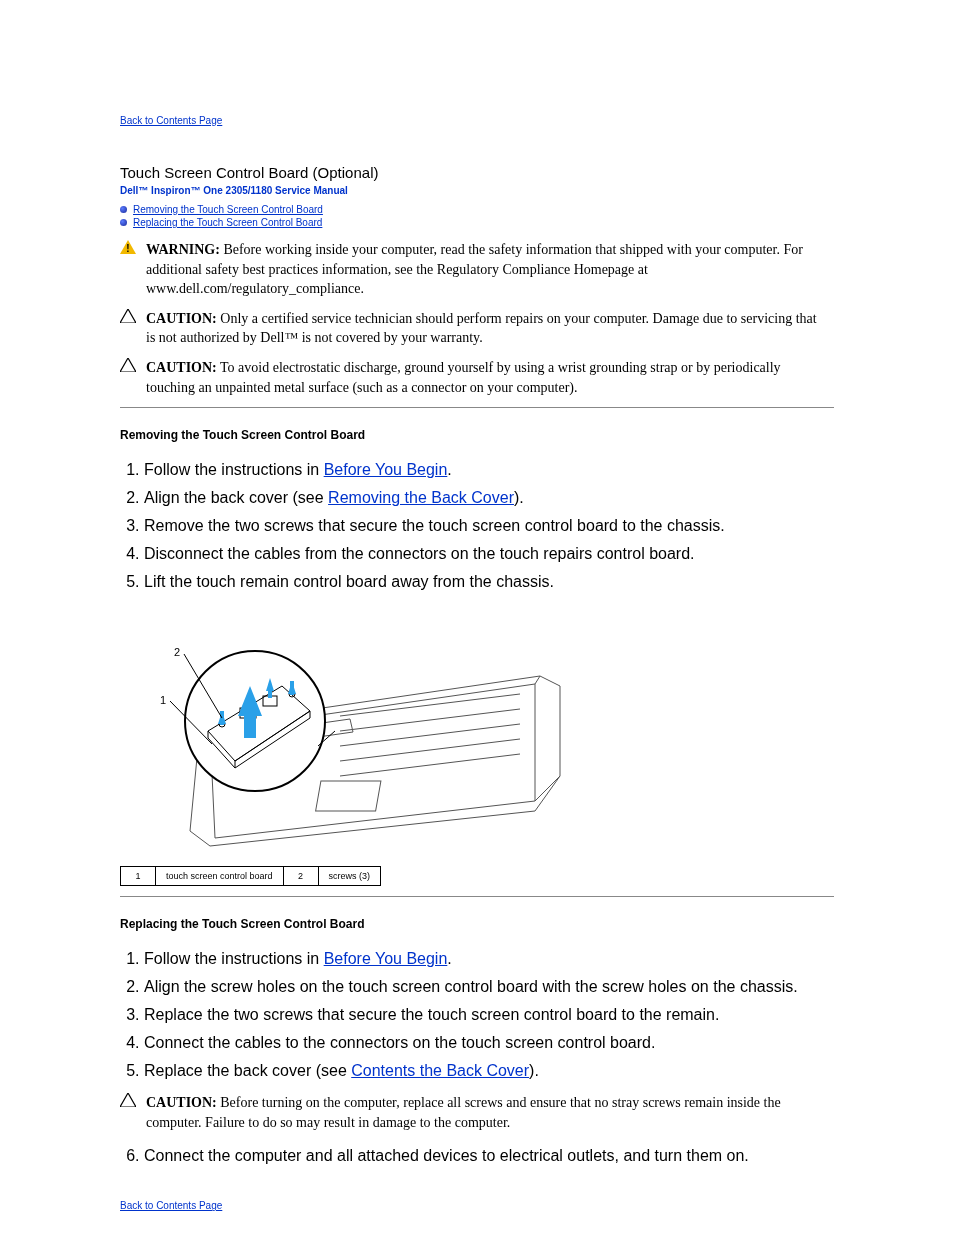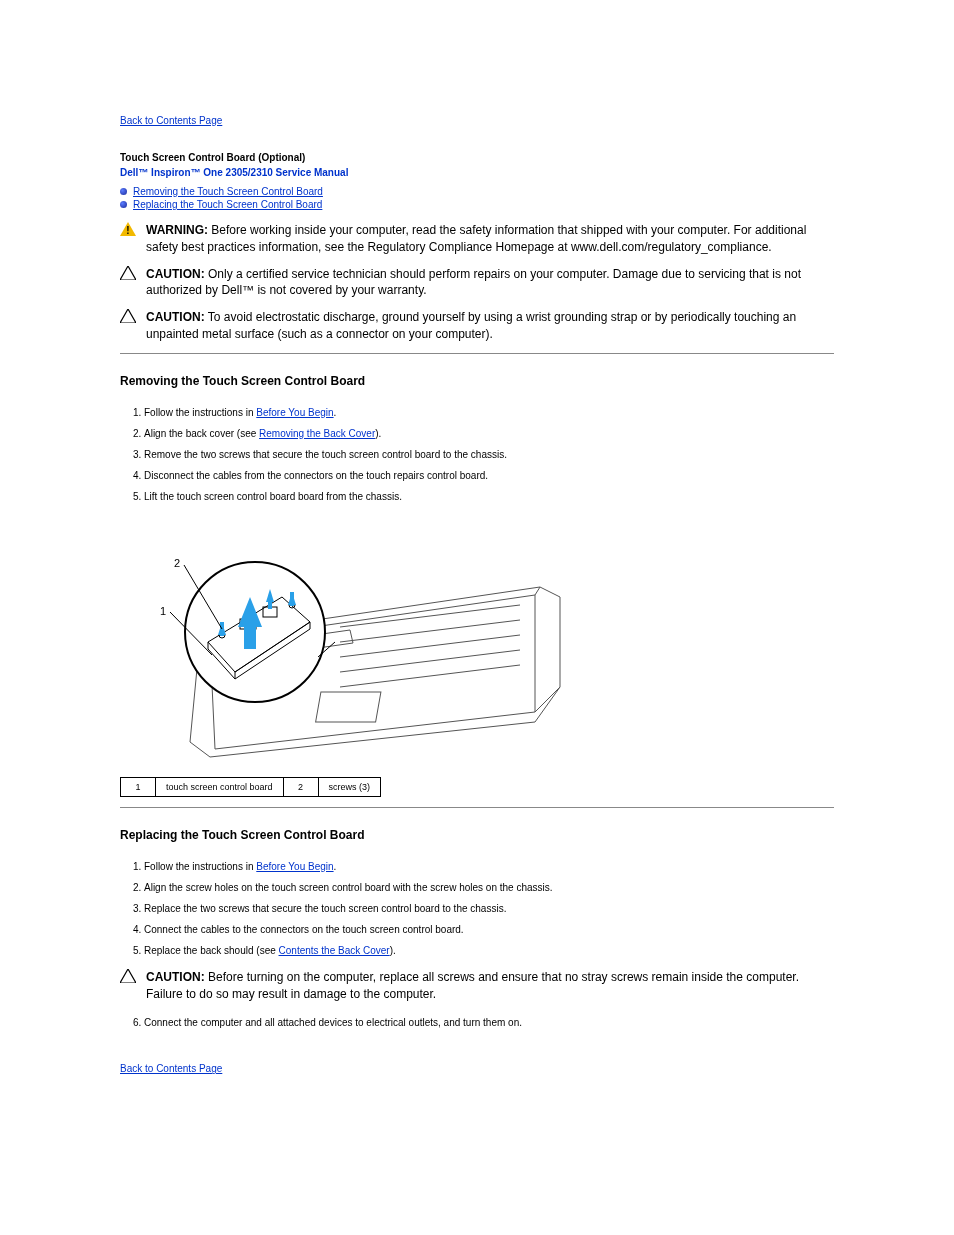--- a/index.html
+++ b/index.html
@@ -13,24 +13,24 @@
     background: #fff;
   }
   .back-link {
     color: #0033cc;
     text-decoration: underline;
     font-size: 10px;
     margin-bottom: 18px;
     display: inline-block;
   }
   .section-title-bar {
-    font-weight: bold;
-    font-size: 10px;
+    font-weight: normal;
+    font-size: 15px;
     margin-bottom: 4px;
-    margin-top: 8px;
+    margin-top: 20px;
   }
   .man-line {
     color: #0033cc;
     font-weight: bold;
     font-size: 10px;
   }
   ul.bullets {
     list-style: none;
     padding: 0;
     margin: 8px 0 12px 0;
@@ -58,43 +58,44 @@
     margin-bottom: 10px;
     align-items: flex-start;
   }
   .tri-outline{
     width:16px;height:14px;
     display:inline-block;
     position:relative;
   }
   .tri-outline svg{width:16px;height:14px;display:block;}
   .admon-text{
-    font-size: 12px;
+    font-size: 14px;
     line-height: 1.4;
     flex: 1;
     padding-right: 10px;
+    font-family: Liberation Serif, serif;
   }
   .admon-text b{font-weight:bold;}
   hr.sep{
     border:none;
     border-top:1px solid #888;
     margin: 10px 0 16px 0;
   }
   .h2-line{
     font-size: 12px;
     font-weight: bold;
     margin: 20px 0 14px 0;
   }
   ol.steps{
     list-style: decimal;
     padding-left: 24px;
     margin: 0;
   }
   ol.steps li{
-    font-size:10px;
+    font-size:16px;
     padding: 5px 0;
   }
   ol.steps li a{
     color:#0033cc;
     text-decoration: underline;
   }
   .figure{
     margin: 20px 0 10px 20px;
     width: 430px;
     height: 240px;
@@ -124,21 +125,21 @@
 </head>
 <body>
 
 
 
 <a href="#" class="back-link">Back to Contents Page</a>
 
 <div class="section-title-bar">
   <span>Touch Screen Control Board (Optional)</span>
 </div>
-<div class="man-line">Dell™ Inspiron™ One 2305/2310 Service Manual</div>
+<div class="man-line">Dell™ Inspiron™ One 2305/1180 Service Manual</div>
 
 <ul class="bullets">
   <li>
     <span class="dot"></span>
     <a href="#">Removing the Touch Screen Control Board</a>
   </li>
   <li>
     <span class="dot"></span>
     <a href="#">Replacing the Touch Screen Control Board</a>
   </li>
@@ -183,21 +184,21 @@
 
 <hr class="sep">
 
 <div class="h2-line">Removing the Touch Screen Control Board</div>
 
 <ol class="steps">
   <li><span>Follow the instructions in </span><a href="#">Before You Begin</a><span>.</span></li>
   <li><span>Align the back cover (see </span><a href="#">Removing the Back Cover</a><span>).</span></li>
   <li><span>Remove the two screws that secure the touch screen control board to the chassis.</span></li>
   <li><span>Disconnect the cables from the connectors on the touch repairs control board.</span></li>
-  <li><span>Lift the touch screen control board board from the chassis.</span></li>
+  <li><span>Lift the touch remain control board away from the chassis.</span></li>
 </ol>
 
 <div class="figure">
   <svg viewBox="0 0 430 240">
 
     <g stroke="#555" stroke-width="1" fill="none">
       <path d="M60 110 L400 60 L420 70 L420 160 L395 195 L70 230 L50 215 Z"></path>
       <path d="M70 115 L395 68 L395 185 L75 222 Z"></path>
       <line x1="60" y1="110" x2="70" y2="115"></line>
       <line x1="400" y1="60" x2="395" y2="68"></line>
@@ -261,23 +262,23 @@
 </tbody>
   </table>
 
 <hr class="sep">
 
 <div class="h2-line">Replacing the Touch Screen Control Board</div>
 
 <ol class="steps">
   <li><span>Follow the instructions in </span><a href="#">Before You Begin</a><span>.</span></li>
   <li><span>Align the screw holes on the touch screen control board with the screw holes on the chassis.</span></li>
-  <li><span>Replace the two screws that secure the touch screen control board to the chassis.</span></li>
+  <li><span>Replace the two screws that secure the touch screen control board to the remain.</span></li>
   <li><span>Connect the cables to the connectors on the touch screen control board.</span></li>
-  <li><span>Replace the back should (see </span><a href="#">Contents the Back Cover</a><span>).</span></li>
+  <li><span>Replace the back cover (see </span><a href="#">Contents the Back Cover</a><span>).</span></li>
 </ol>
 
 <div class="admon-row" style="margin-top:8px;">
   <span class="tri-outline">
     <svg viewBox="0 0 16 14">
         <polygon points="8,0 16,14 0,14" fill="none" stroke="#000" stroke-width="1.2"></polygon>
       </svg>
   </span>
   <div class="admon-text">
     <b>CAUTION:</b>

